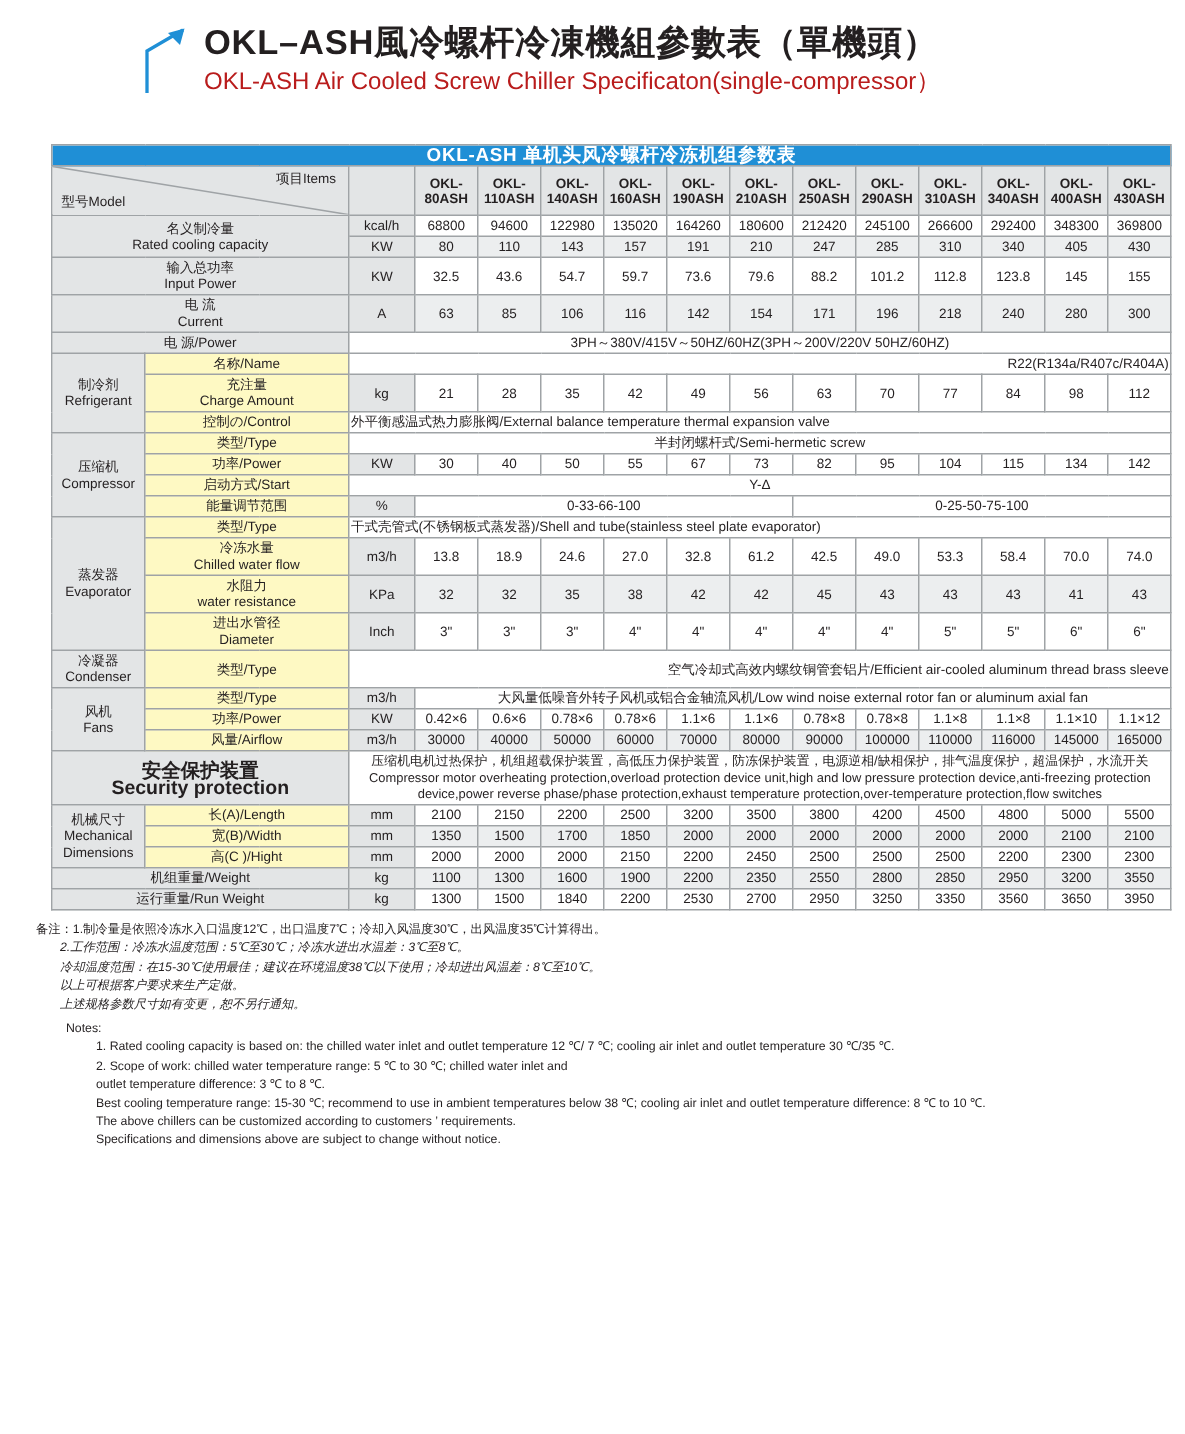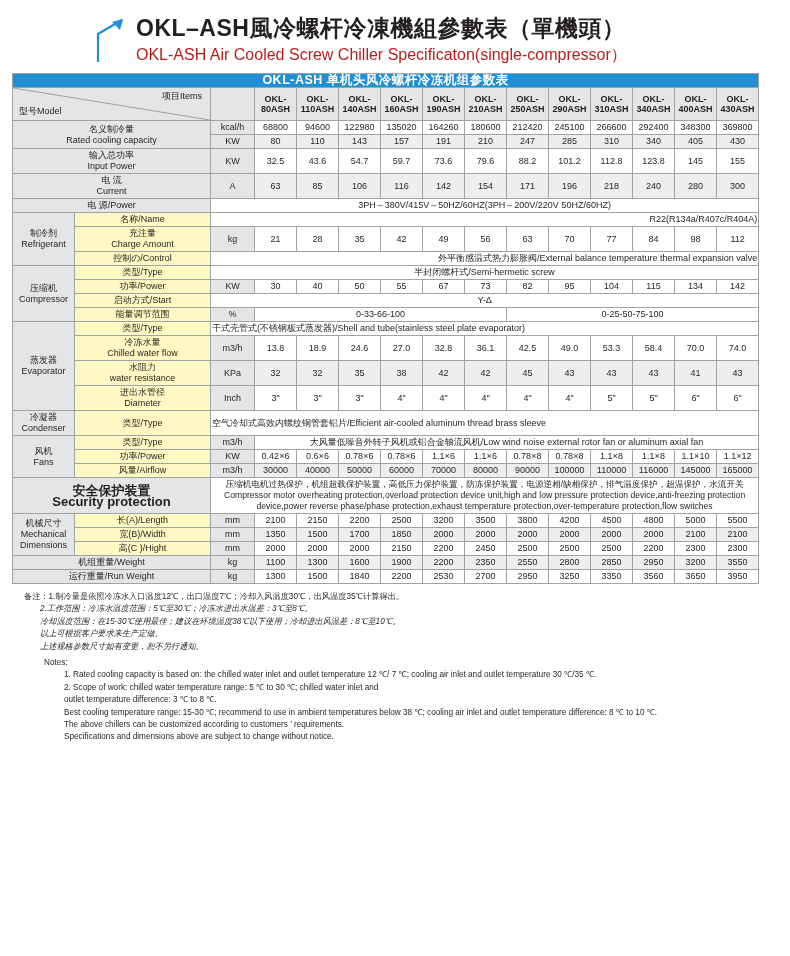--- a/index.html
+++ b/index.html
@@ -6,34 +6,34 @@
   body{
     width:790px;height:956px;
     background:#ffffff;
     font-family:"Liberation Sans", sans-serif;
     color:#231f20;
     -webkit-font-smoothing:antialiased;
   }
   .page{position:relative;width:790px;height:956px;box-sizing:border-box;}
 
   
-  .header{display:flex;align-items:flex-start;padding:14px 0 7px 0;}
+  .header{display:flex;align-items:flex-start;padding:14px 0 18px 0;}
   .logo-mark{width:44px;min-width:44px;height:52px;position:relative;margin-left:92px;}
   .logo-mark svg{position:absolute;left:0;top:4px;}
   .titles{display:flex;flex-direction:column;justify-content:center;}
   .title-cn{
     font-size:23px;font-weight:bold;color:#231f20;letter-spacing:.5px;
     line-height:28px;white-space:nowrap;
   }
   .title-en{
     font-size:16px;color:#b91c1c;line-height:22px;margin-top:2px;white-space:nowrap;
   }
 
   
-  .tablewrap{padding:0 12px;}
+  .tablewrap{padding:0 34px;margin-top:12px;}
   table.spec{
     border-collapse:collapse;width:746px;table-layout:fixed;
     font-size:9px;color:#231f20;
   }
   table.spec td, table.spec th{
     border:1px solid #9fa3a6;
     text-align:center;
     vertical-align:middle;
     padding:1px 1px;
     line-height:11px;
@@ -217,21 +217,21 @@
             <td class="val">56</td>
             <td class="val">63</td>
             <td class="val">70</td>
             <td class="val">77</td>
             <td class="val">84</td>
             <td class="val">98</td>
             <td class="val">112</td>
           </tr>
           <tr>
             <td colspan="2" class="lbl2">控制の/Control</td>
-            <td colspan="13" class="wide" style="text-align:right">外平衡感温式热力膨胀阀/External balance temperature thermal expansion valve</td>
+            <td colspan="13" class="wide" style="text-align:left">外平衡感温式热力膨胀阀/External balance temperature thermal expansion valve</td>
           </tr>
           <tr>
             <td rowspan="4" class="lbl">压缩机<br>Compressor</td>
             <td colspan="2" class="lbl2">类型/Type</td>
             <td colspan="13" class="wide" style="text-align:center">半封闭螺杆式/Semi-hermetic screw</td>
           </tr>
           <tr>
             <td colspan="2" class="lbl2">功率/Power</td>
             <td class="unit">KW</td>
             <td class="val">30</td>
@@ -263,21 +263,21 @@
             <td colspan="13" class="wide" style="text-align:left">干式壳管式(不锈钢板式蒸发器)/Shell and tube(stainless steel plate evaporator)</td>
           </tr>
           <tr>
             <td colspan="2" class="lbl2">冷冻水量<br>Chilled water flow</td>
             <td class="unit">m3/h</td>
             <td class="val">13.8</td>
             <td class="val">18.9</td>
             <td class="val">24.6</td>
             <td class="val">27.0</td>
             <td class="val">32.8</td>
-            <td class="val">36.1</td>
+            <td class="val">61.2</td>
             <td class="val">42.5</td>
             <td class="val">49.0</td>
             <td class="val">53.3</td>
             <td class="val">58.4</td>
             <td class="val">70.0</td>
             <td class="val">74.0</td>
           </tr>
           <tr>
             <td colspan="2" class="lbl2">水阻力<br>water resistance</td>
             <td class="unit">KPa</td>
@@ -306,21 +306,21 @@
             <td class="val">4"</td>
             <td class="val">4"</td>
             <td class="val">5"</td>
             <td class="val">5"</td>
             <td class="val">6"</td>
             <td class="val">6"</td>
           </tr>
           <tr>
             <td class="lbl">冷凝器<br>Condenser</td>
             <td colspan="2" class="lbl2">类型/Type</td>
-            <td colspan="13" class="wide" style="text-align:left">空气冷却式高效内螺纹铜管套铝片/Efficient air-cooled aluminum thread brass sleeve</td>
+            <td colspan="13" class="wide" style="text-align:right">空气冷却式高效内螺纹铜管套铝片/Efficient air-cooled aluminum thread brass sleeve</td>
           </tr>
           <tr>
             <td rowspan="3" class="lbl">风机<br>Fans</td>
             <td colspan="2" class="lbl2">类型/Type</td>
             <td class="unit">m3/h</td>
             <td colspan="12" class="wide" style="text-align:center">大风量低噪音外转子风机或铝合金轴流风机/Low wind noise external rotor fan or aluminum axial fan</td>
           </tr>
           <tr>
             <td colspan="2" class="lbl2">功率/Power</td>
             <td class="unit">KW</td>

